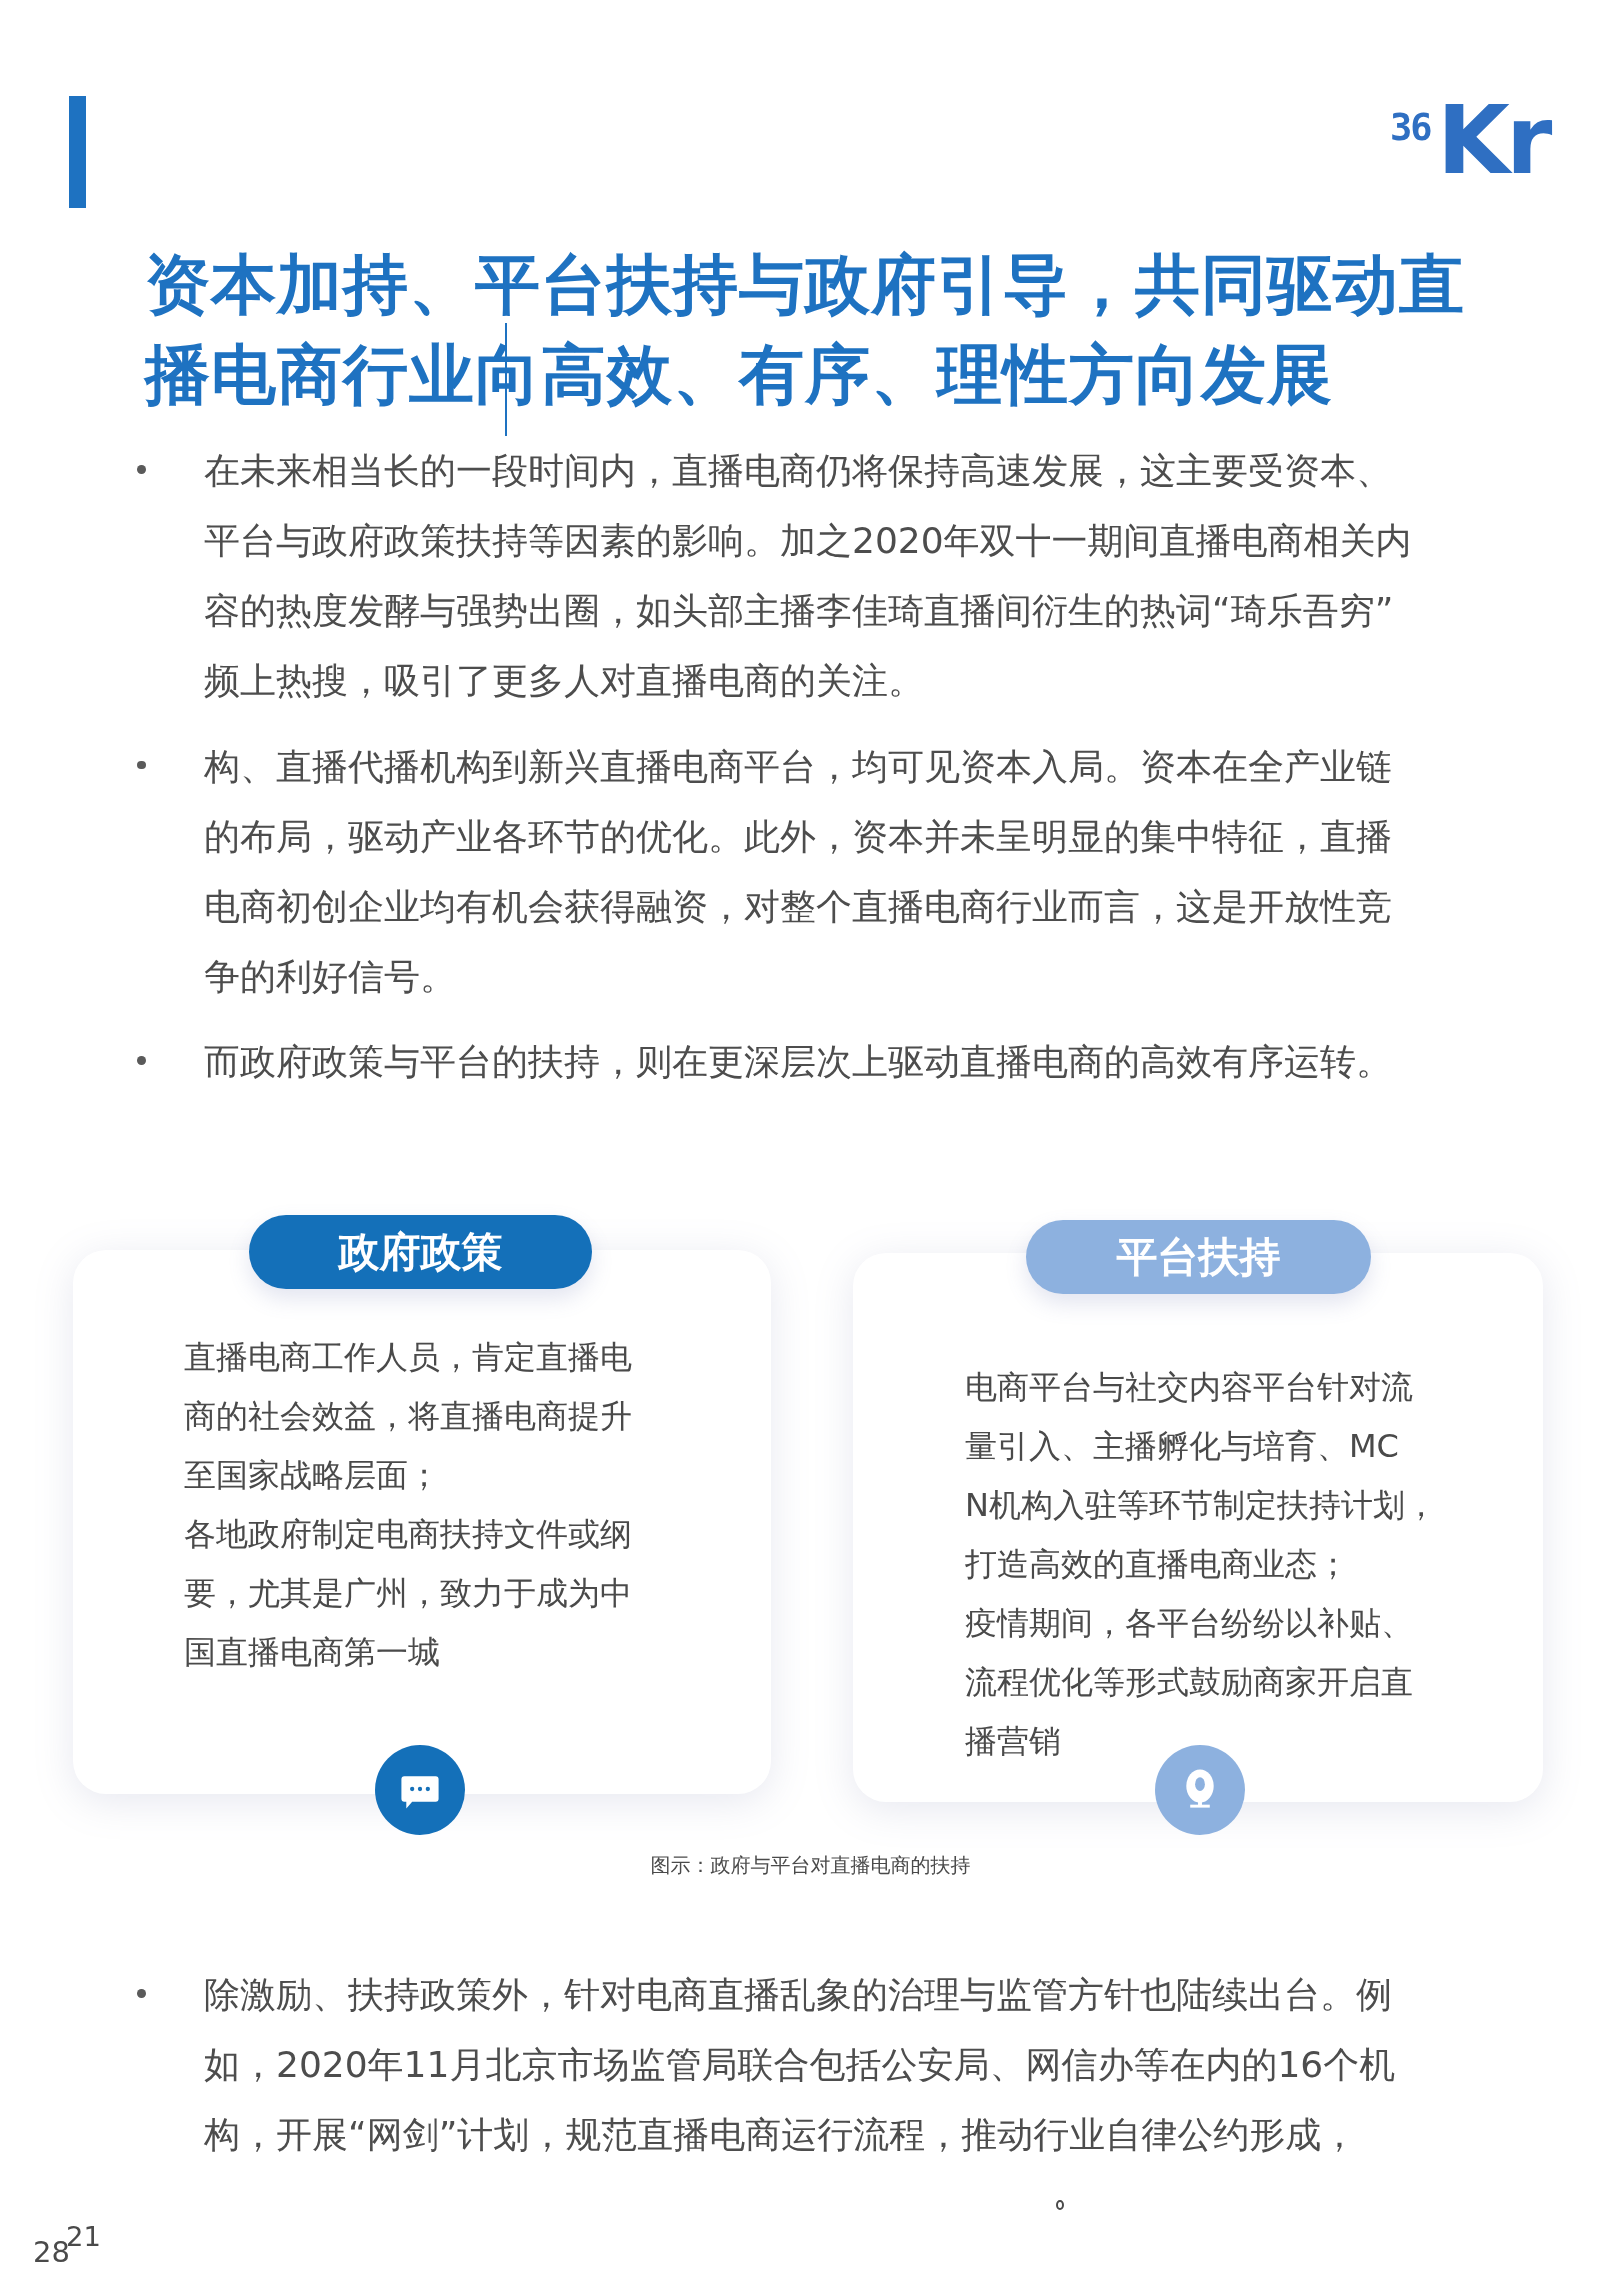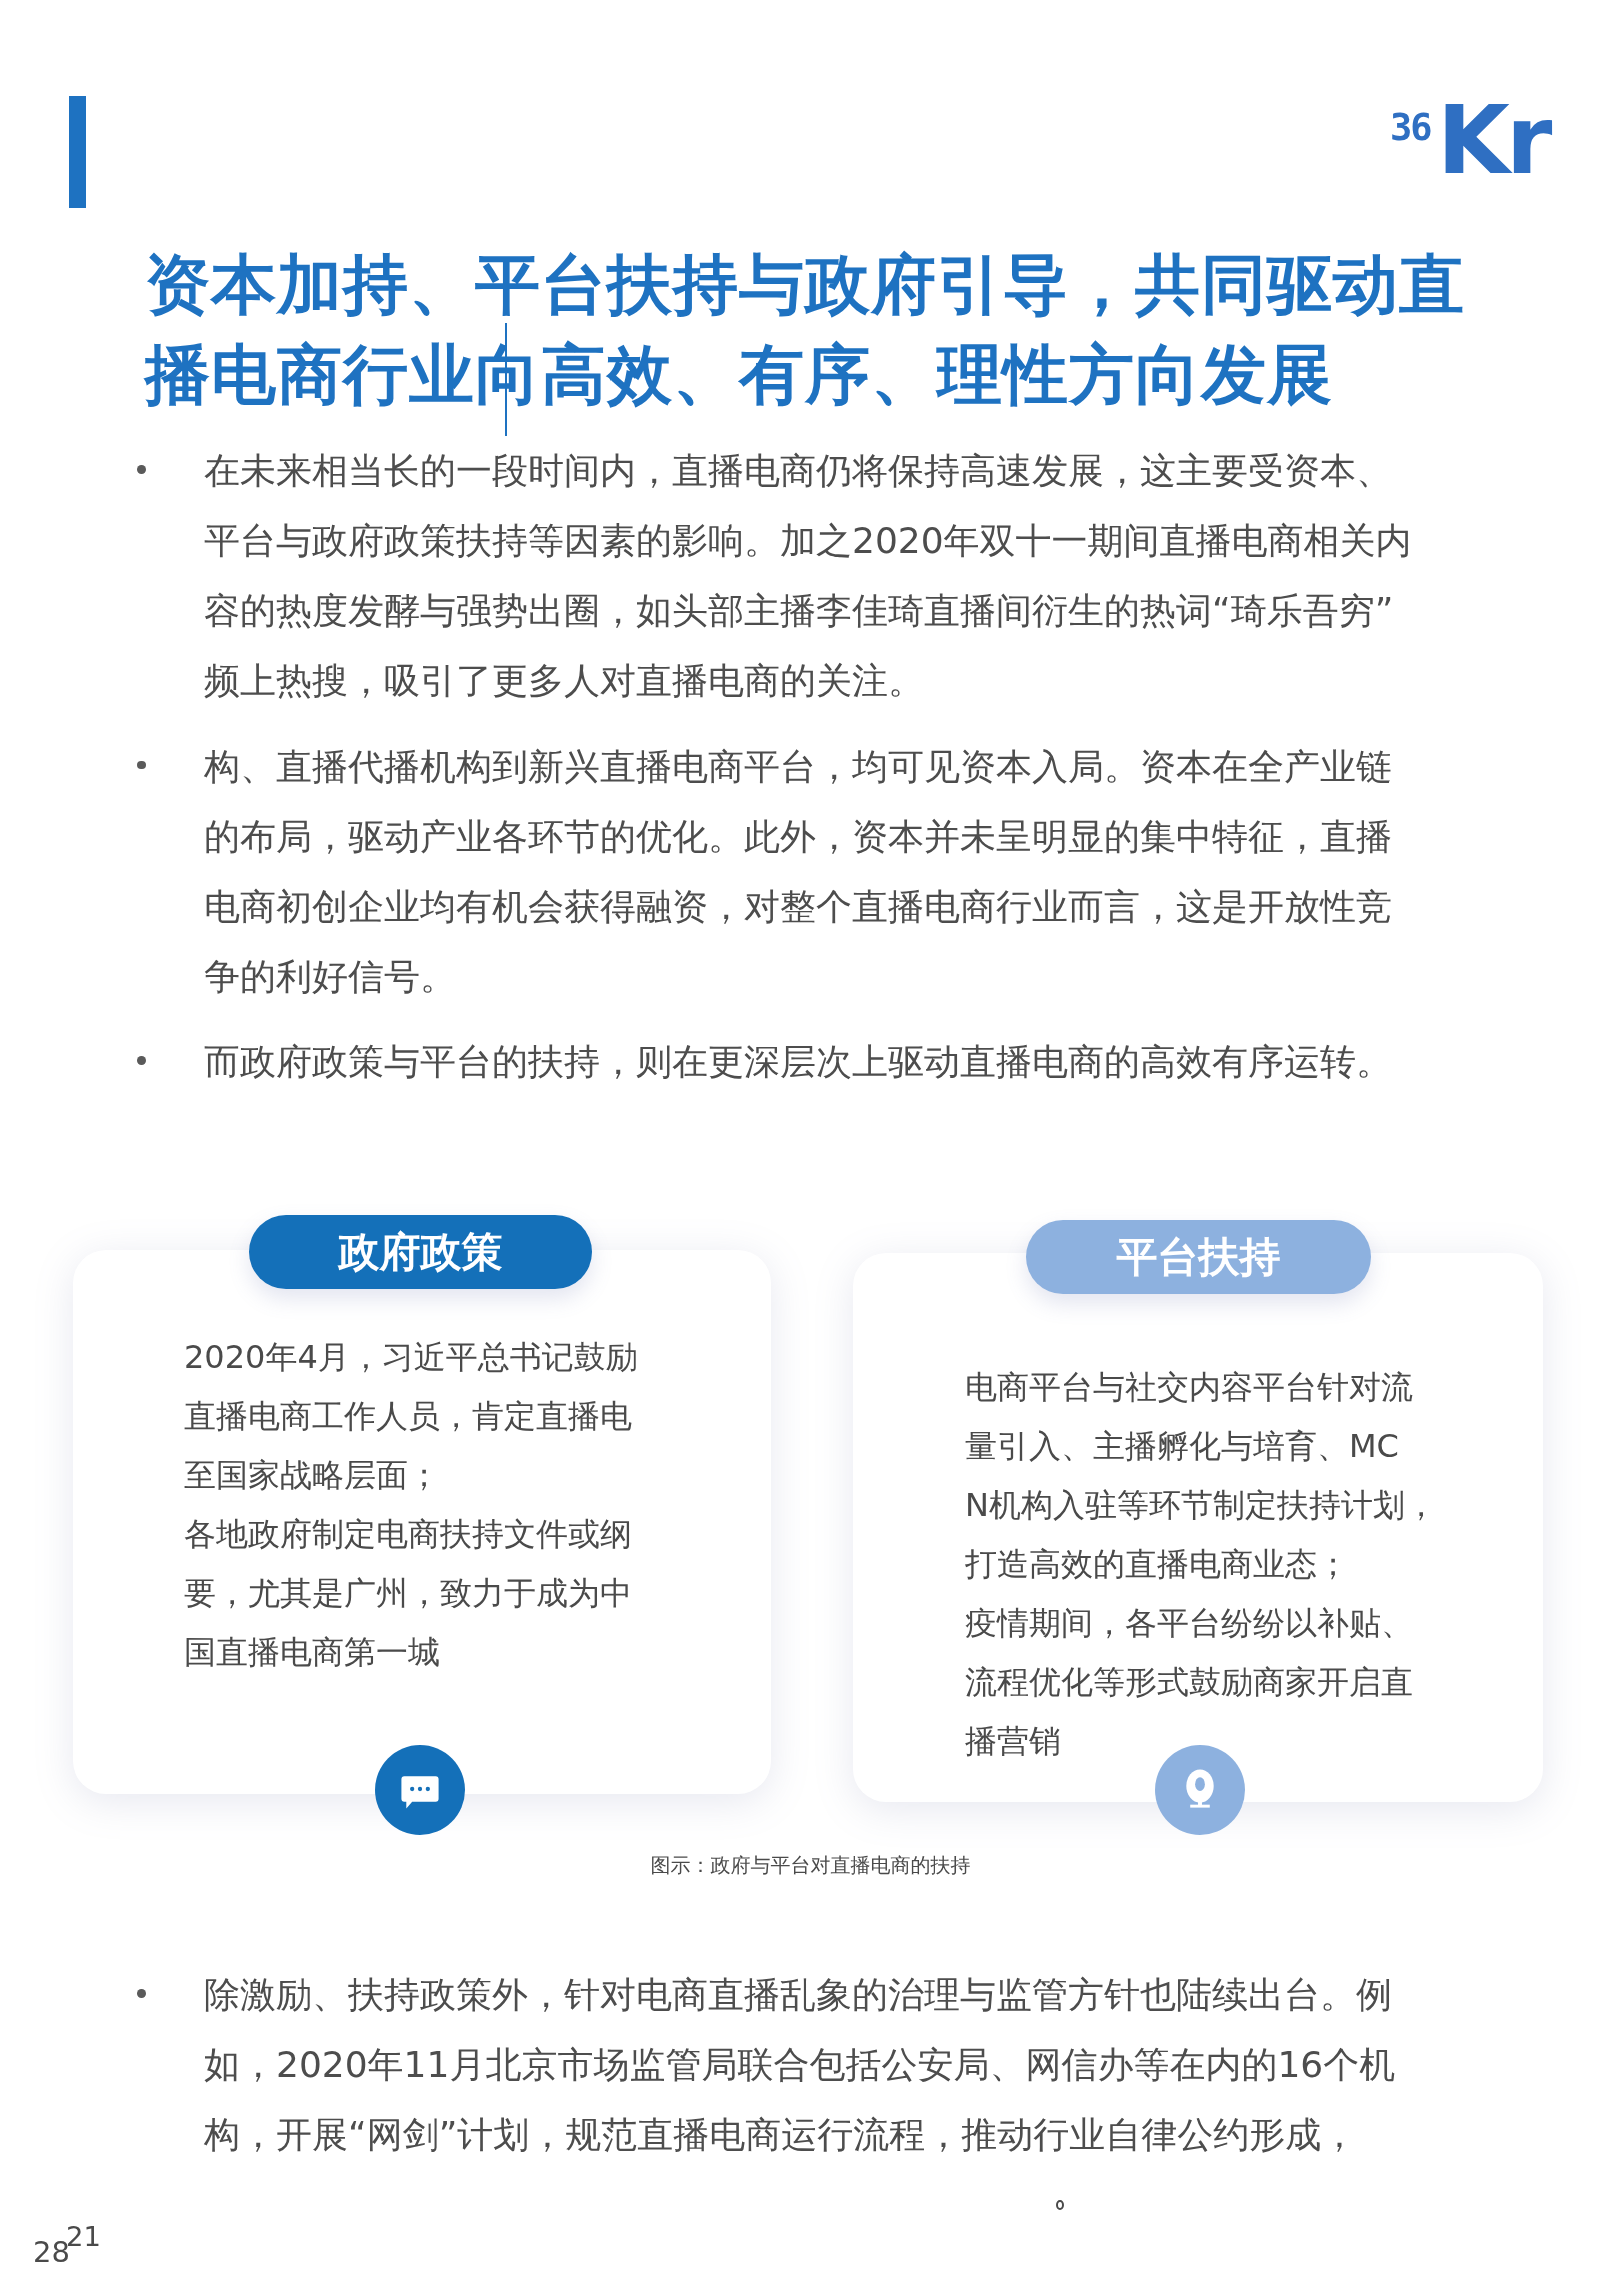--- a/index.html
+++ b/index.html
@@ -107,22 +107,22 @@
   </div>
   <div class="bullet">
     <span class="dot"></span>
     <span style="display:block">而政府政策与平台的扶持，则在更深层次上驱动直播电商的高效有序运转。</span>
   </div>
 </div>
 
 <div class="card card-left"></div>
 <div class="pill pill-left">政府政策</div>
 <div class="card-text card-text-left">
-  <span>2020年4月，习近平总书记鼓励</span>
   <span>直播电商工作人员，肯定直播电</span>
+  <span>商的社会效益，将直播电商提升</span>
   <span>至国家战略层面；</span>
   <span>各地政府制定电商扶持文件或纲</span>
   <span>要，尤其是广州，致力于成为中</span>
   <span>国直播电商第一城</span>
 </div>
 <div class="icon-circle icon-left">
   <svg width="90" height="90" viewBox="0 0 92 92">
     <path d="M30 32 h32 a3 3 0 0 1 3 3 v20 a3 3 0 0 1 -3 3 h-24 l-6 7 v-7 h-2 a3 3 0 0 1 -3 -3 v-20 a3 3 0 0 1 3 -3z" fill="#ffffff"></path>
     <circle cx="38" cy="45" r="2.2" fill="#1470b9"></circle>
     <circle cx="46" cy="45" r="2.2" fill="#1470b9"></circle>

